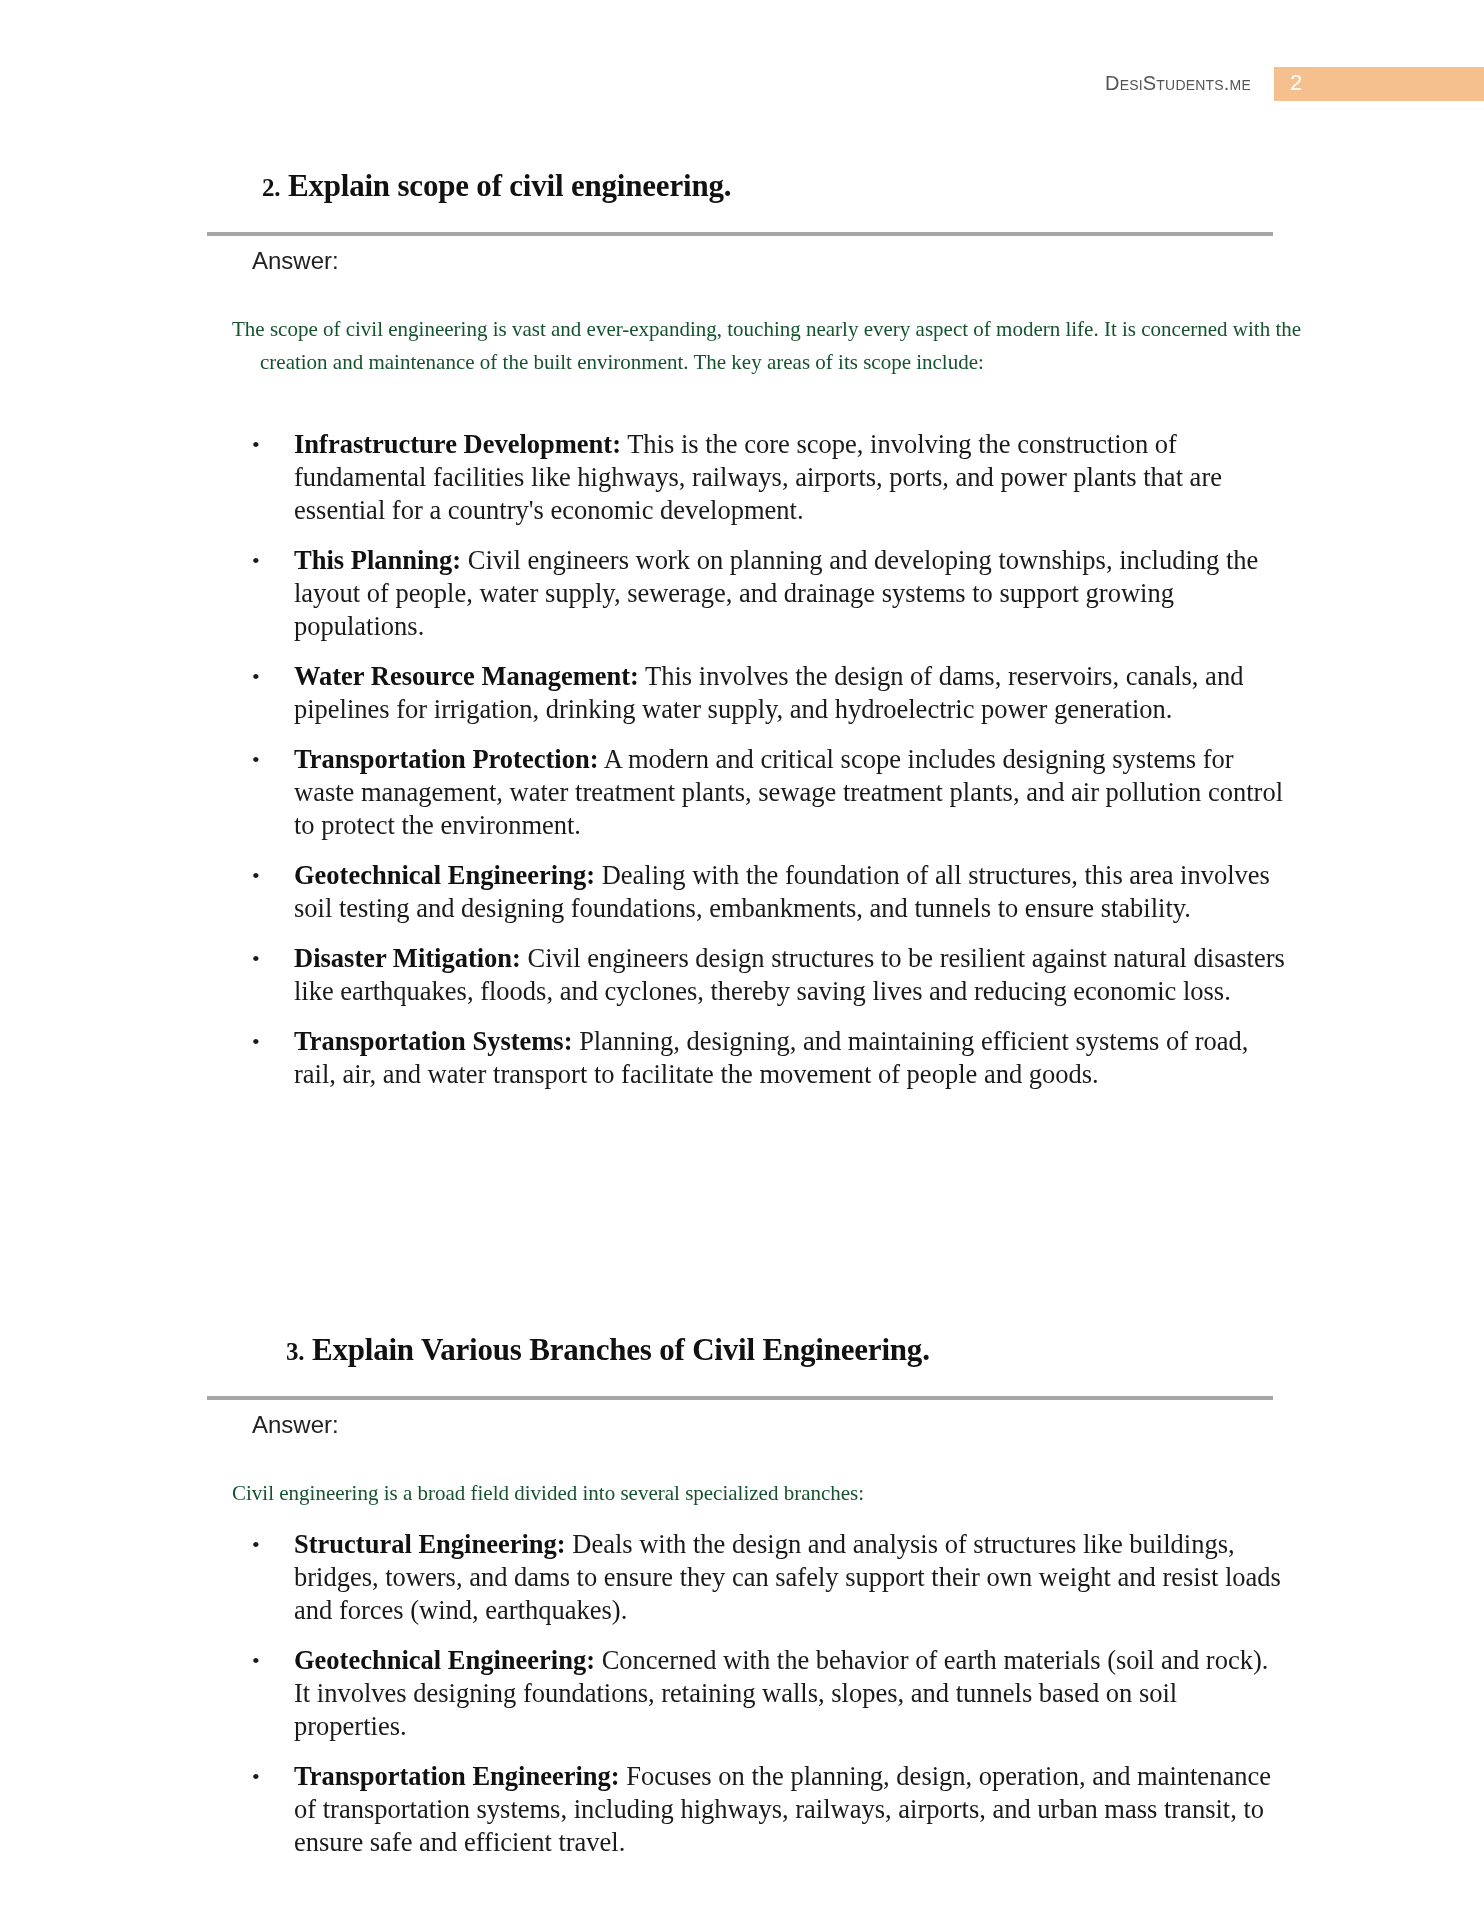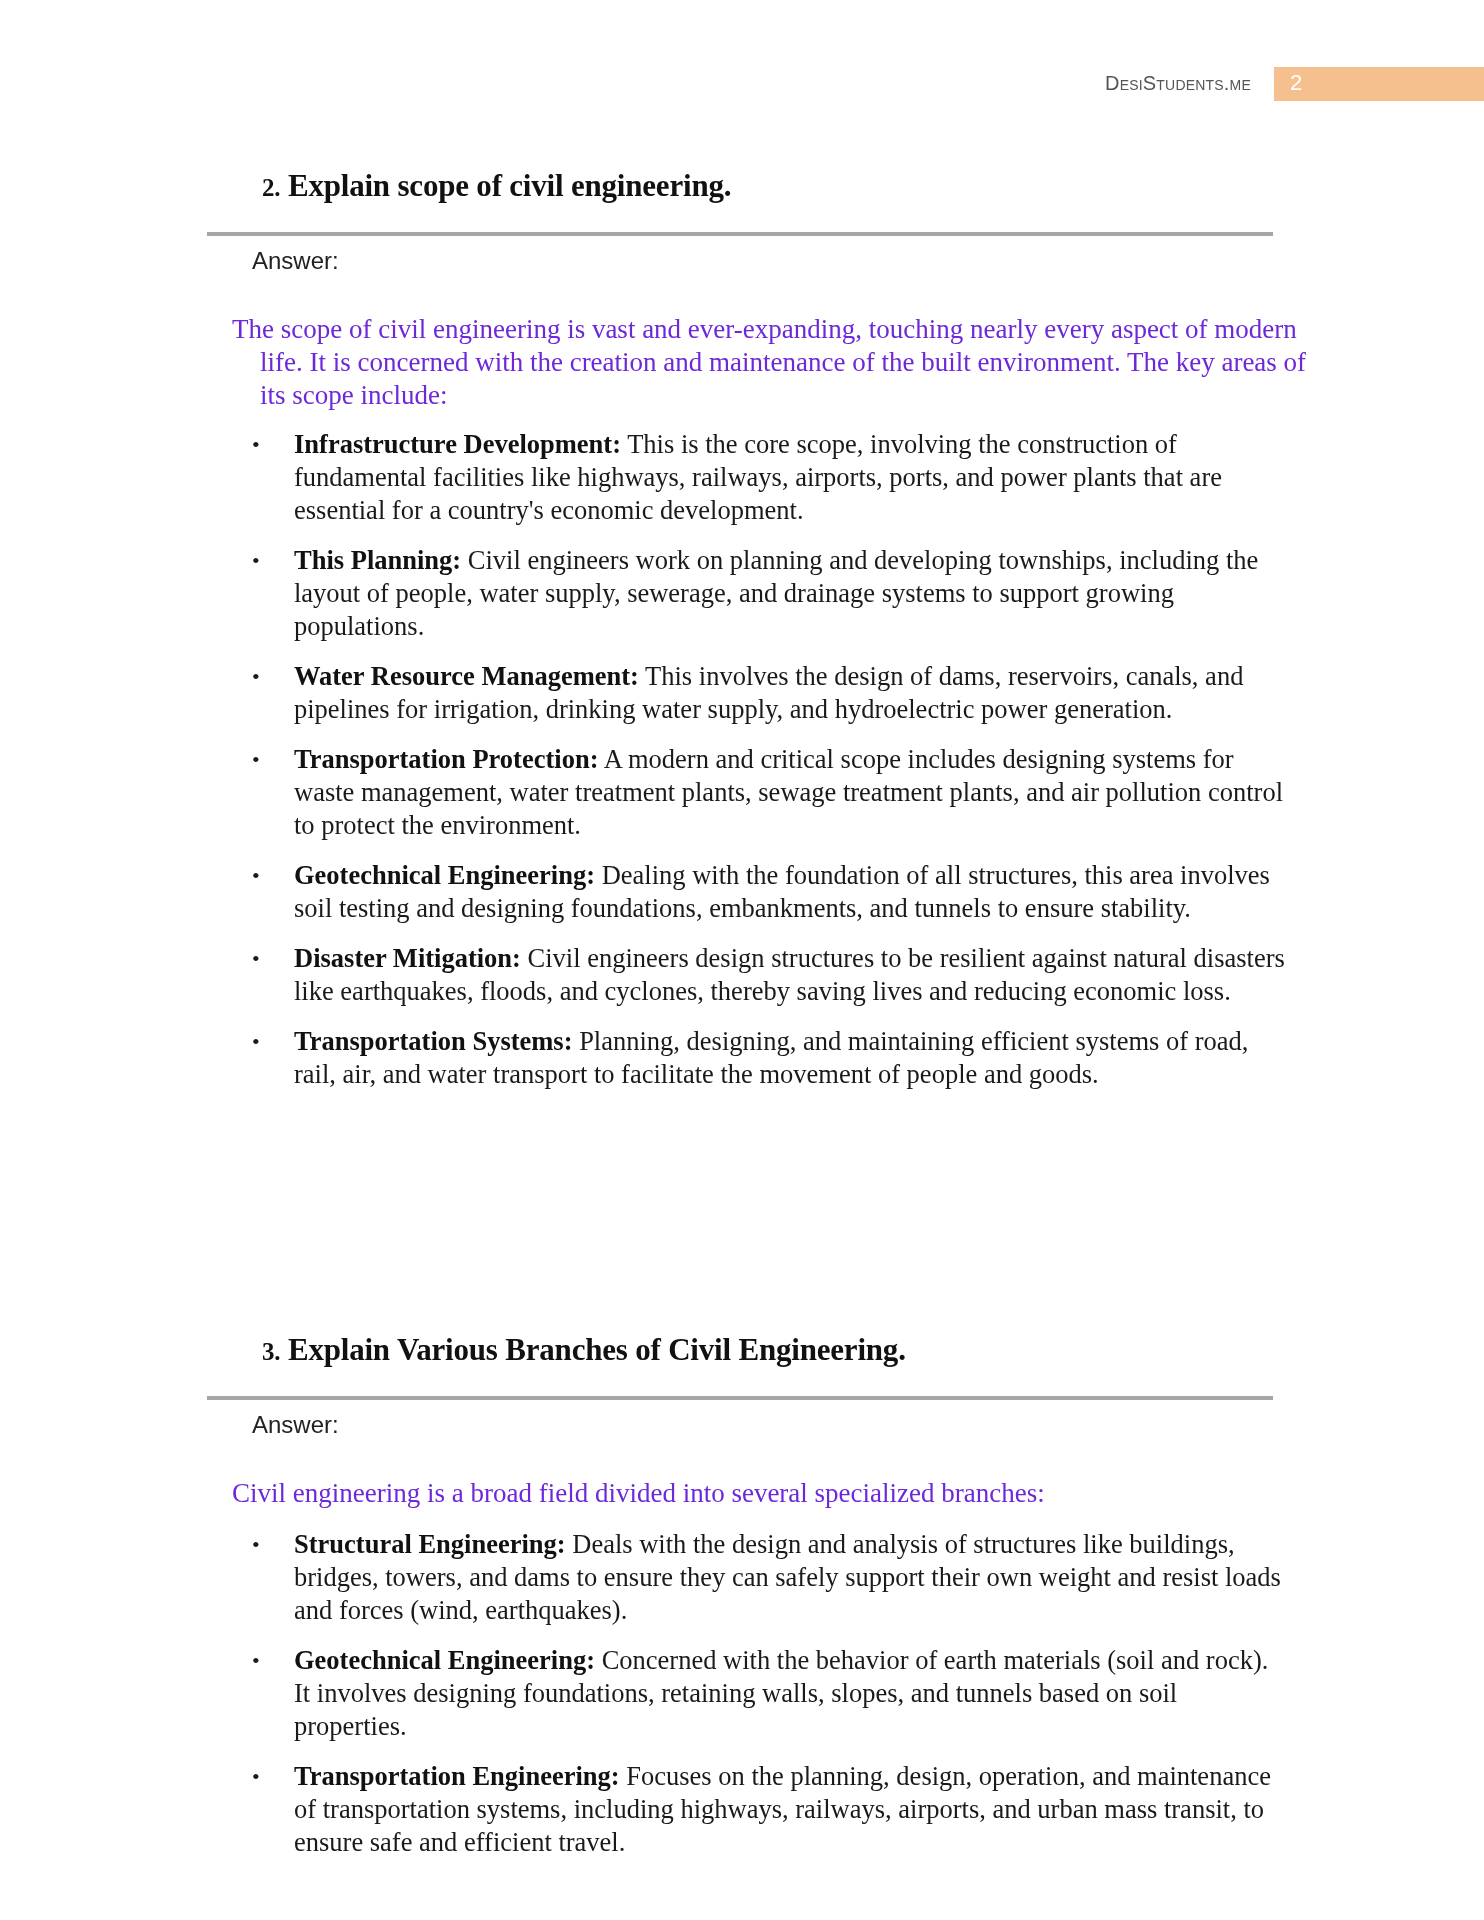--- a/index.html
+++ b/index.html
@@ -28,21 +28,21 @@
     .q-title .num { font-size: 25px; }
     .rule {
       position: absolute; left: 207px; width: 1066px; height: 4px; background: #a6a6a6;
     }
     .answer-label {
       position: absolute; left: 252px;
       font-family: "Liberation Sans", sans-serif; font-weight: normal; font-size: 24px; color: #222;
     }
     .intro {
       position: absolute; left: 232px; width: 1060px;
-      font-size: 27px; line-height: 33px; color: #6d28d9;
+      font-size: 21px; line-height: 33px; color: #14532d;
       padding-left: 28px; text-indent: -28px;
     }
     .bullets { position: absolute; left: 250px; width: 1040px; margin: 0; padding: 0; list-style: none; }
     .bullet {
       position: relative; padding-left: 44px; font-size: 26.5px; line-height: 33px;
       color: #1a1a1a; margin-bottom: 17px;
     }
     .bullet .dot {
       position: absolute; left: 2px; top: 0; font-size: 22px;
     }
@@ -67,21 +67,21 @@
 <ul class="bullets" style="top:428px;">
   <li class="bullet"><span class="dot">•</span><span class="term">Infrastructure Development:</span> <span>This is the core scope, involving the construction of fundamental facilities like highways, railways, airports, ports, and power plants that are essential for a country's economic development.</span></li>
   <li class="bullet"><span class="dot">•</span><span class="term">This Planning:</span> <span>Civil engineers work on planning and developing townships, including the layout of people, water supply, sewerage, and drainage systems to support growing populations.</span></li>
   <li class="bullet"><span class="dot">•</span><span class="term">Water Resource Management:</span> <span>This involves the design of dams, reservoirs, canals, and pipelines for irrigation, drinking water supply, and hydroelectric power generation.</span></li>
   <li class="bullet"><span class="dot">•</span><span class="term">Transportation Protection:</span> <span>A modern and critical scope includes designing systems for waste management, water treatment plants, sewage treatment plants, and air pollution control to protect the environment.</span></li>
   <li class="bullet"><span class="dot">•</span><span class="term">Geotechnical Engineering:</span> <span>Dealing with the foundation of all structures, this area involves soil testing and designing foundations, embankments, and tunnels to ensure stability.</span></li>
   <li class="bullet"><span class="dot">•</span><span class="term">Disaster Mitigation:</span> <span>Civil engineers design structures to be resilient against natural disasters like earthquakes, floods, and cyclones, thereby saving lives and reducing economic loss.</span></li>
   <li class="bullet"><span class="dot">•</span><span class="term">Transportation Systems:</span> <span>Planning, designing, and maintaining efficient systems of road, rail, air, and water transport to facilitate the movement of people and goods.</span></li>
 </ul>
 
-<div class="q-title" style="top:1332px;">
+<div class="q-title" style="top:1332px;margin-left:24px;">
   <span class="num">3.</span>
   <span>Explain Various Branches of Civil Engineering.</span>
 </div>
 <div class="rule" style="top:1396px;"></div>
 <div class="answer-label" style="top:1411px;">Answer:</div>
 <div class="intro" style="top:1477px; left:232px;">Civil engineering is a broad field divided into several specialized branches:</div>
 
 <ul class="bullets" style="top:1528px;">
   <li class="bullet"><span class="dot">•</span><span class="term">Structural Engineering:</span> <span>Deals with the design and analysis of structures like buildings, bridges, towers, and dams to ensure they can safely support their own weight and resist loads and forces (wind, earthquakes).</span></li>
   <li class="bullet"><span class="dot">•</span><span class="term">Geotechnical Engineering:</span> <span>Concerned with the behavior of earth materials (soil and rock). It involves designing foundations, retaining walls, slopes, and tunnels based on soil properties.</span></li>

